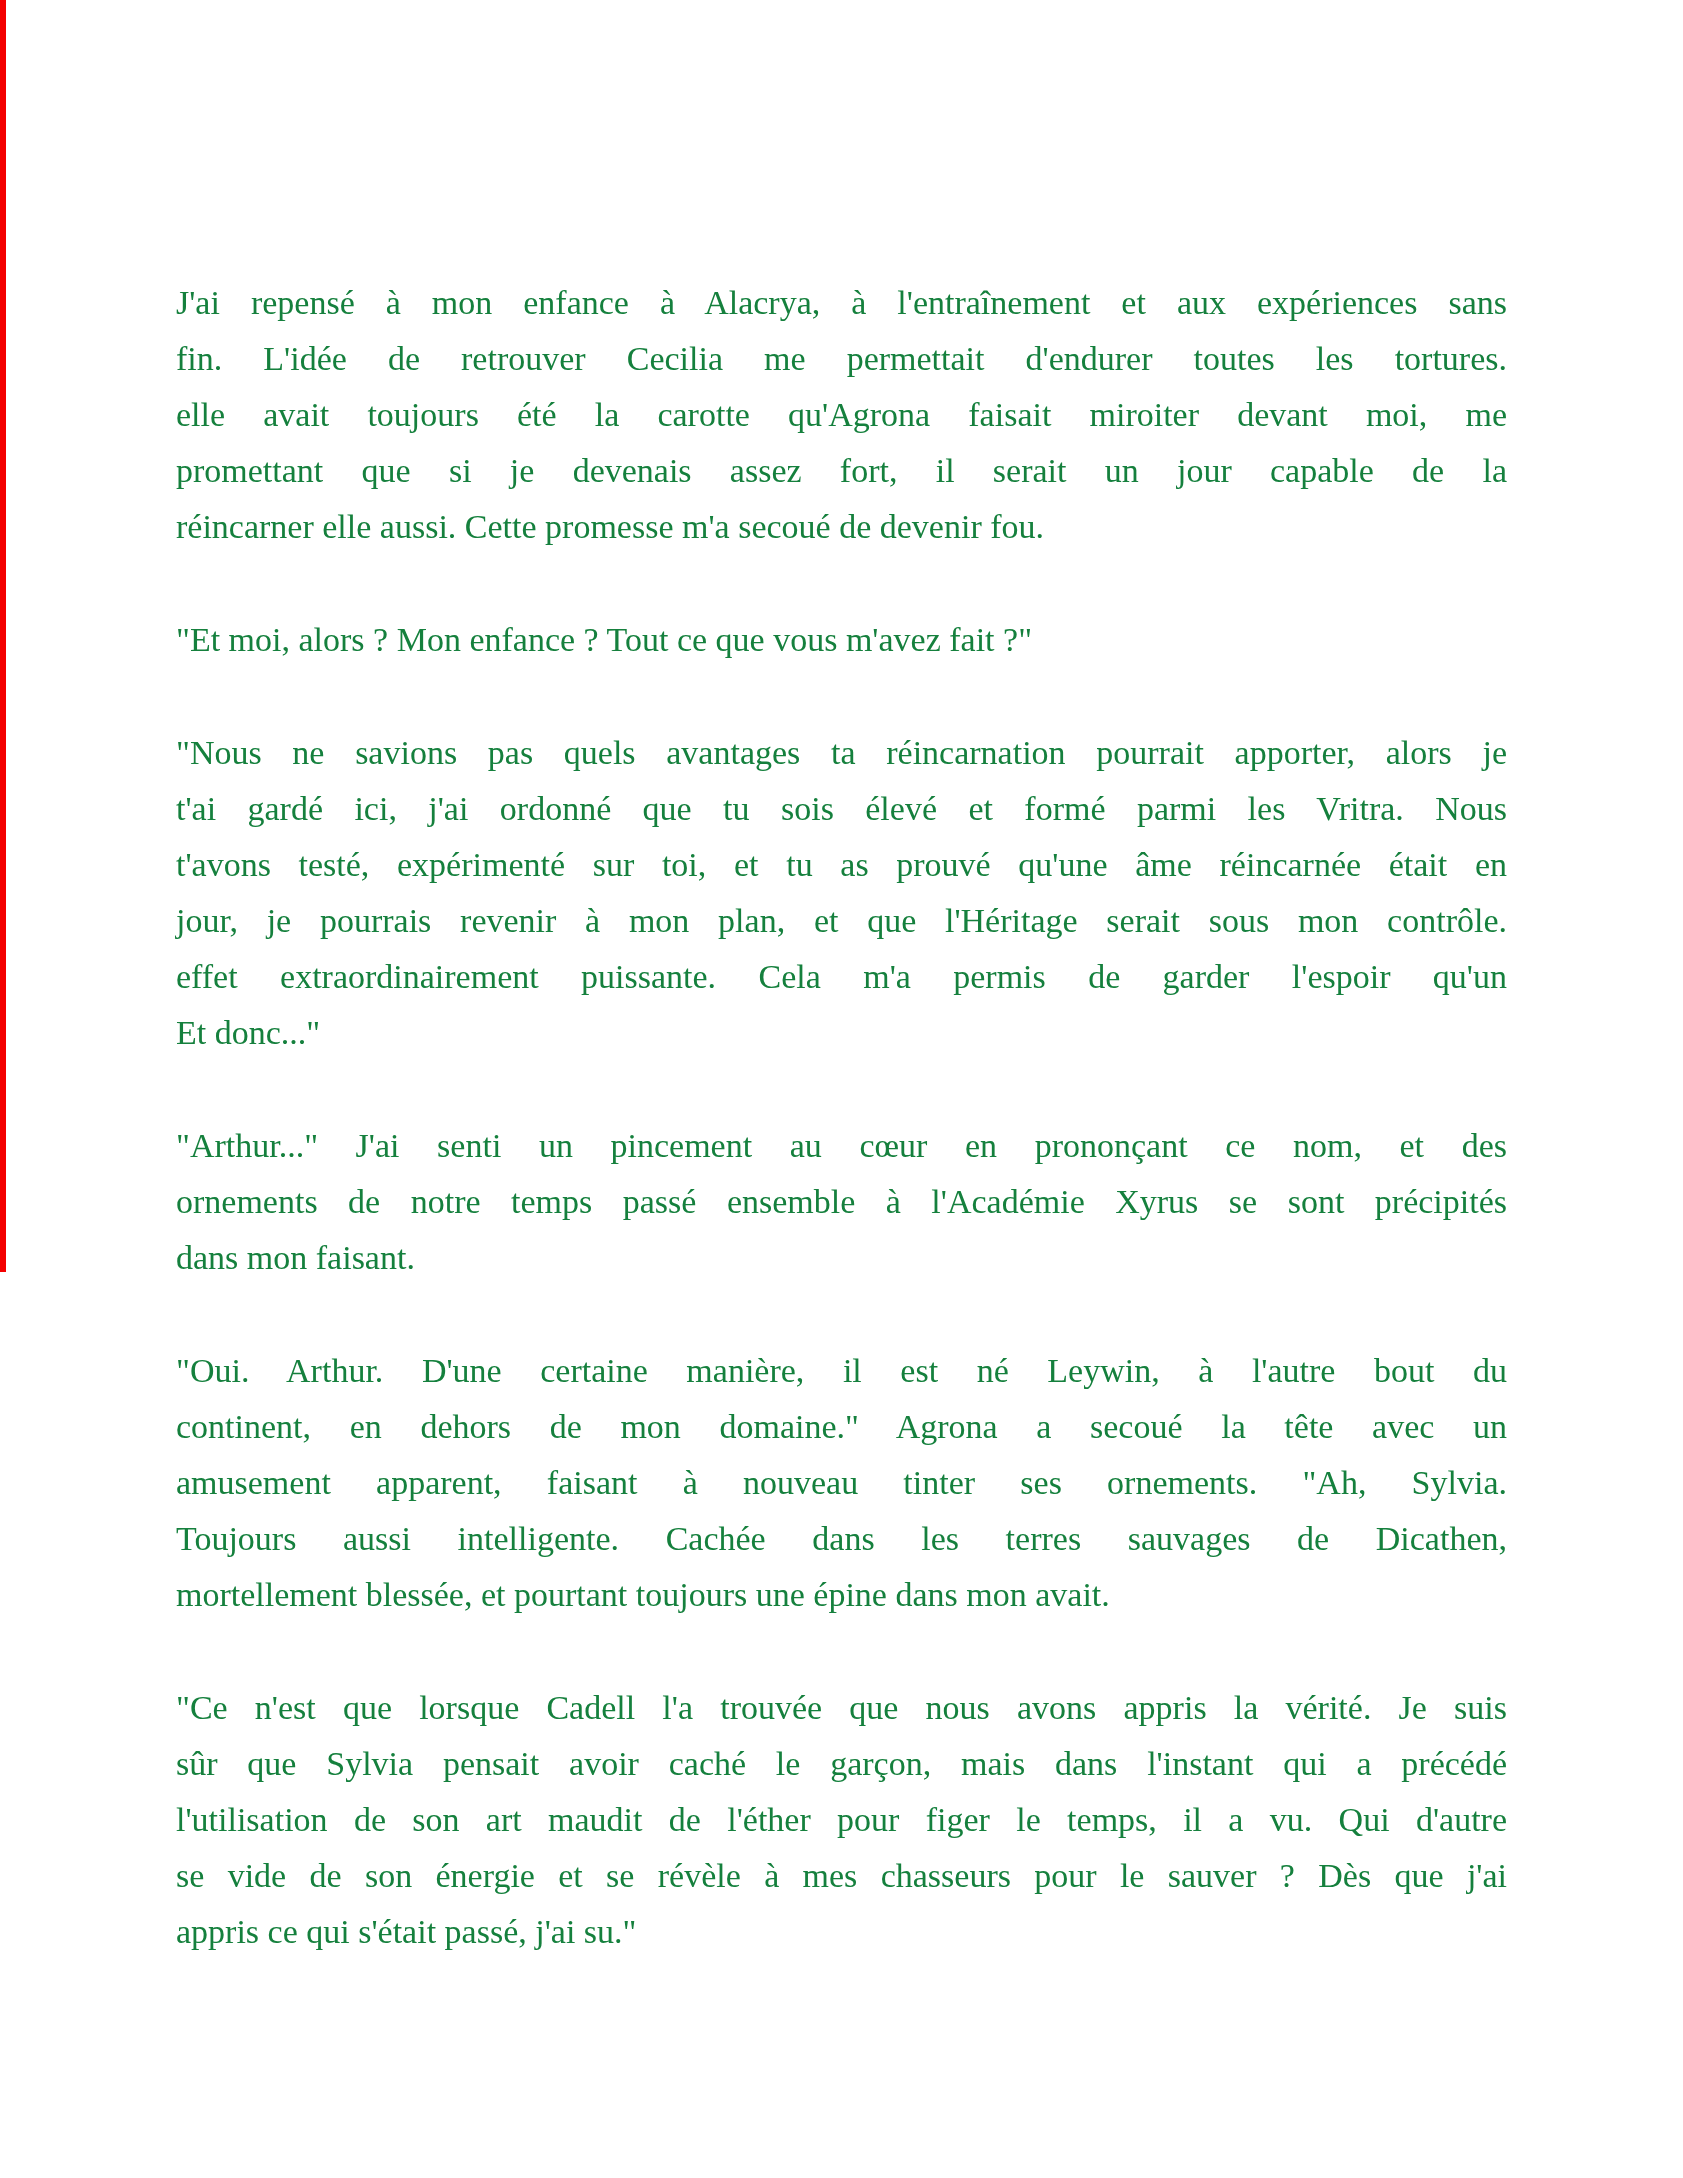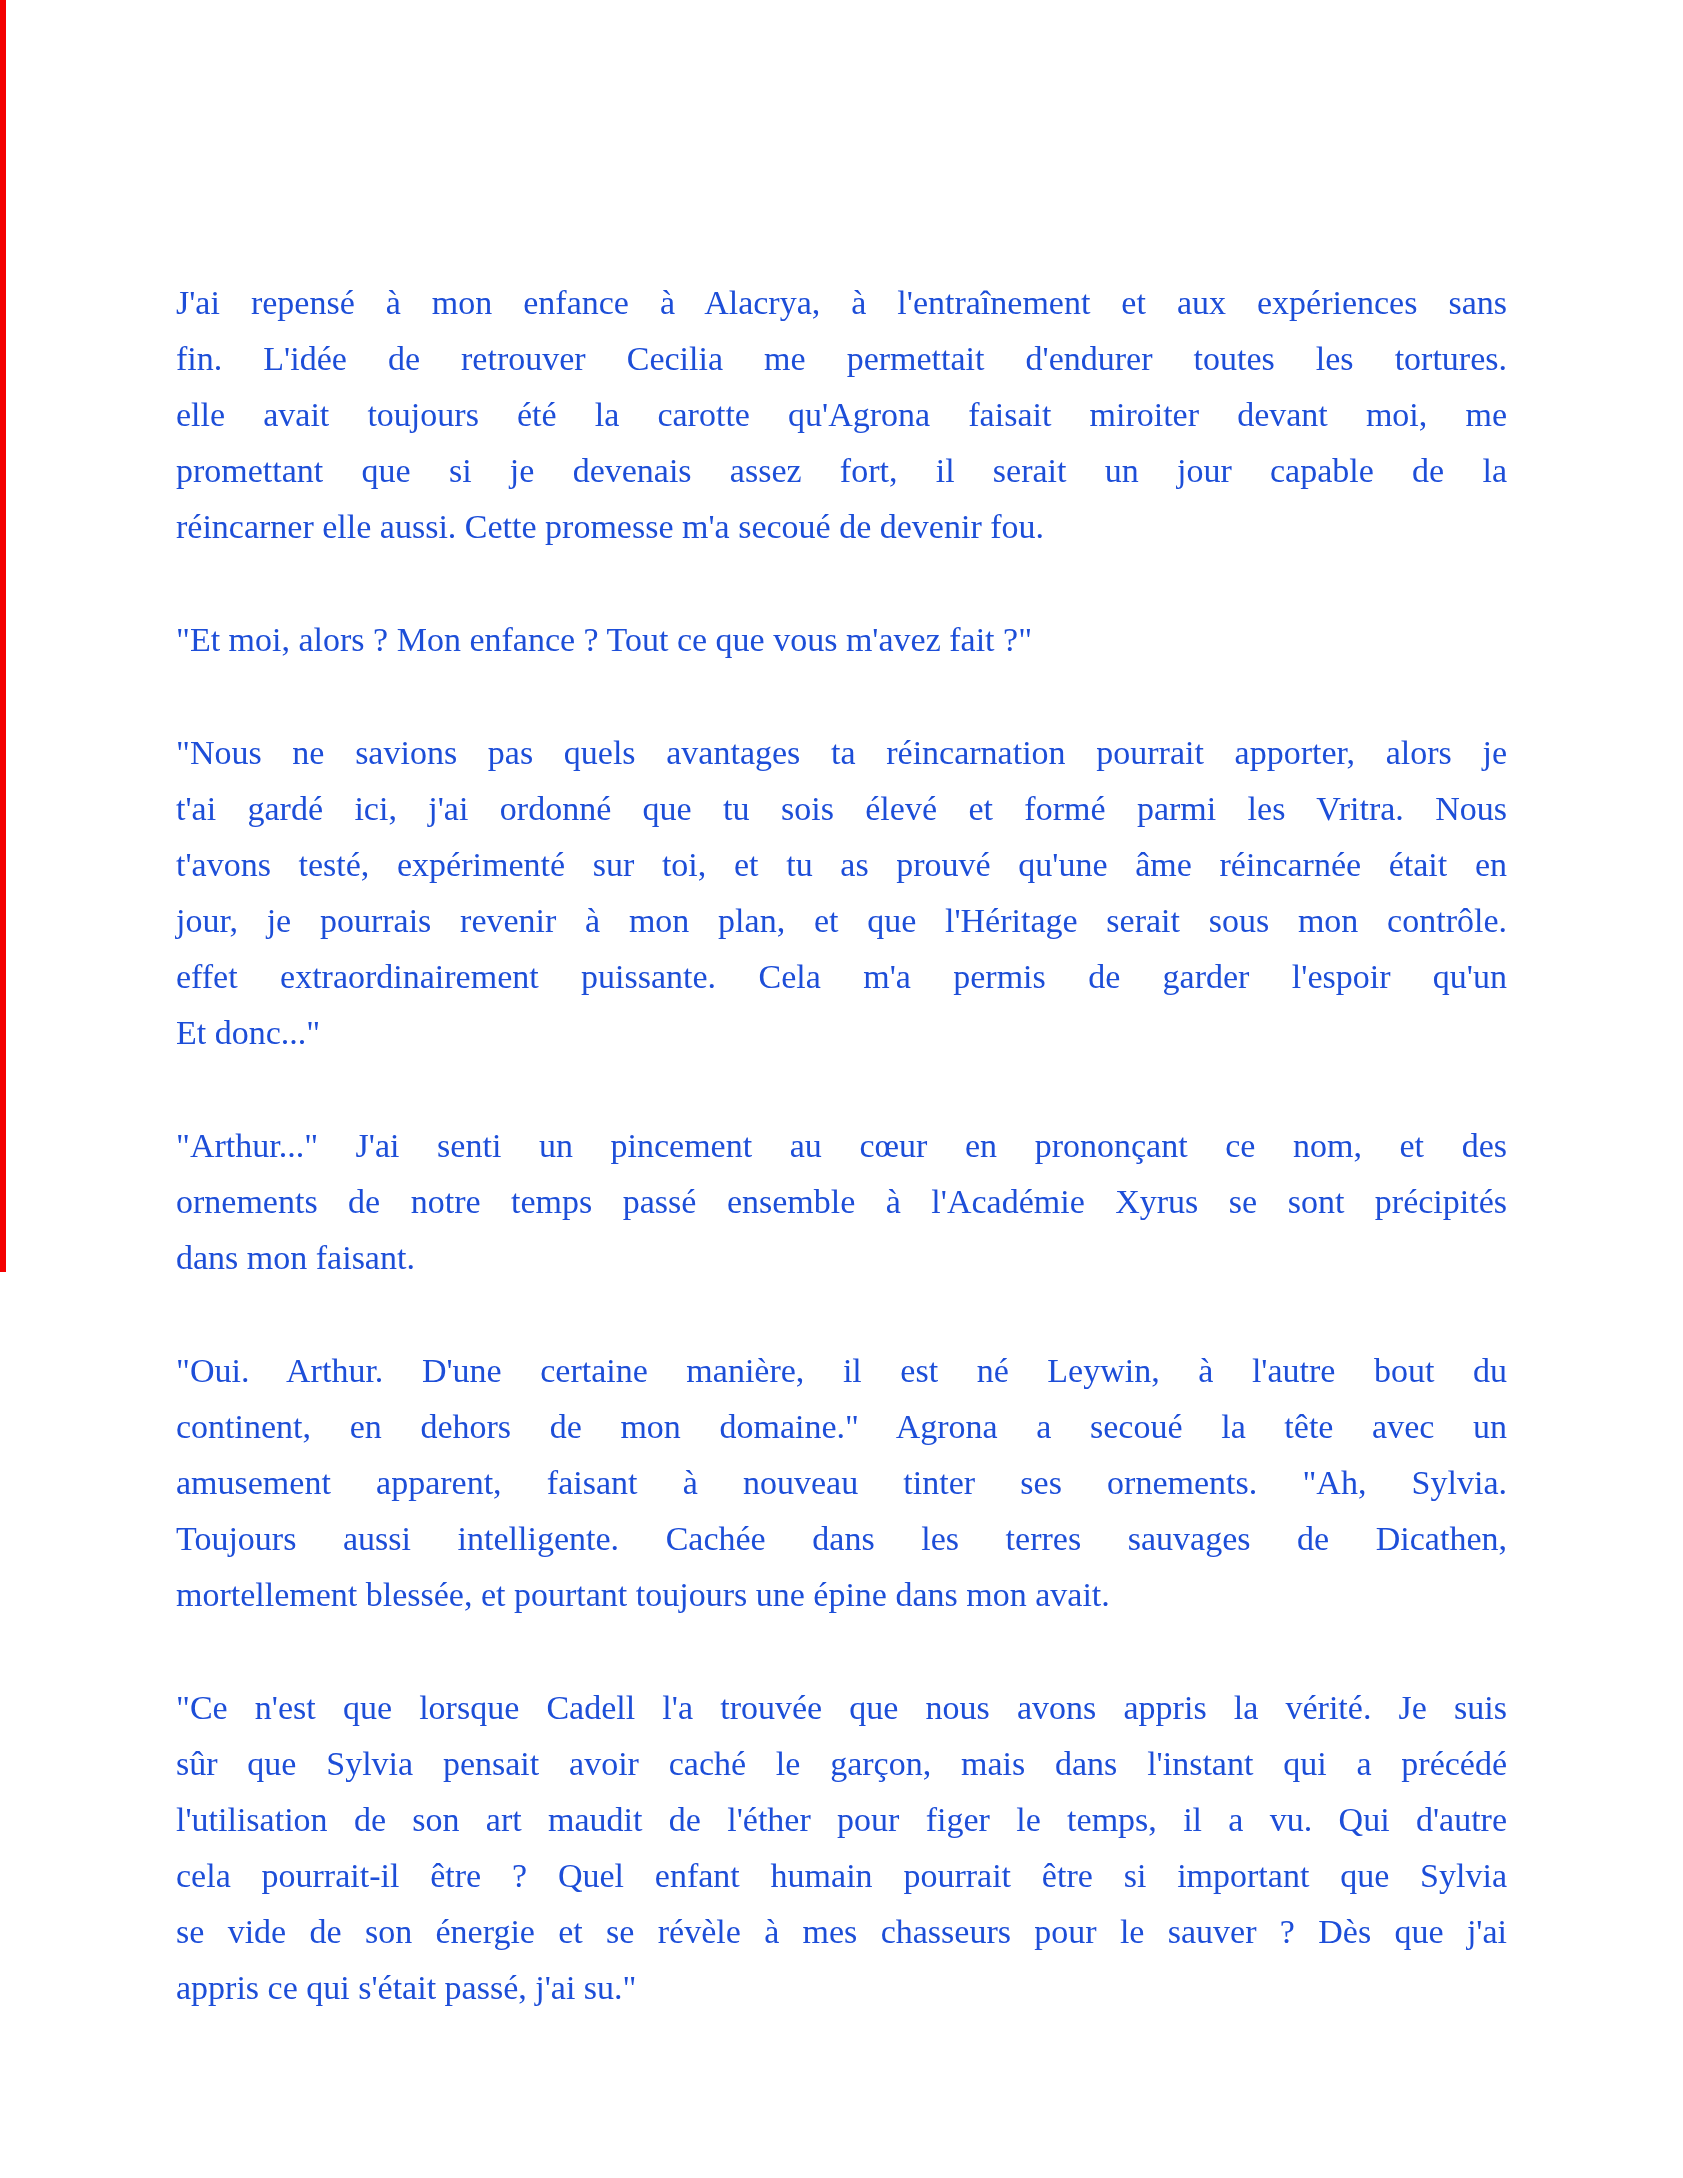--- a/index.html
+++ b/index.html
@@ -42,21 +42,21 @@
   }
   .line.last {
     text-align-last: left;
   }
 </style>
 </head>
 <body style="background: rgb(255, 255, 255);">
 
 <div class="progress-bar" style="background: rgb(244, 0, 0); height: 58.4%;"></div>
 
-<div class="page-text" style="color: #1d4ed8;">
+<div class="page-text" style="color: #15803d;">
     <div class="paragraph">
       <div class="line">J'ai repensé à mon enfance à Alacrya, à l'entraînement et aux expériences sans</div>
       <div class="line">fin. L'idée de retrouver Cecilia me permettait d'endurer toutes les tortures.</div>
       <div class="line">elle avait toujours été la carotte qu'Agrona faisait miroiter devant moi, me</div>
       <div class="line">promettant que si je devenais assez fort, il serait un jour capable de la</div>
       <div class="line last">réincarner elle aussi. Cette promesse m'a secoué de devenir fou.</div>
     </div>
     <div class="paragraph">
       <div class="line last">"Et moi, alors ? Mon enfance ? Tout ce que vous m'avez fait ?"</div>
     </div>
@@ -77,18 +77,17 @@
       <div class="line">"Oui. Arthur. D'une certaine manière, il est né Leywin, à l'autre bout du</div>
       <div class="line">continent, en dehors de mon domaine." Agrona a secoué la tête avec un</div>
       <div class="line">amusement apparent, faisant à nouveau tinter ses ornements. "Ah, Sylvia.</div>
       <div class="line">Toujours aussi intelligente. Cachée dans les terres sauvages de Dicathen,</div>
       <div class="line last">mortellement blessée, et pourtant toujours une épine dans mon avait.</div>
     </div>
     <div class="paragraph">
       <div class="line">"Ce n'est que lorsque Cadell l'a trouvée que nous avons appris la vérité. Je suis</div>
       <div class="line">sûr que Sylvia pensait avoir caché le garçon, mais dans l'instant qui a précédé</div>
       <div class="line">l'utilisation de son art maudit de l'éther pour figer le temps, il a vu. Qui d'autre</div>
-      <div class="line">cela pourrait-il être ? Quel enfant humain pourrait être si important que Sylvia</div>
       <div class="line">se vide de son énergie et se révèle à mes chasseurs pour le sauver ? Dès que j'ai</div>
       <div class="line last">appris ce qui s'était passé, j'ai su."</div>
     </div>
   </div>
 
 
 </body></html>

